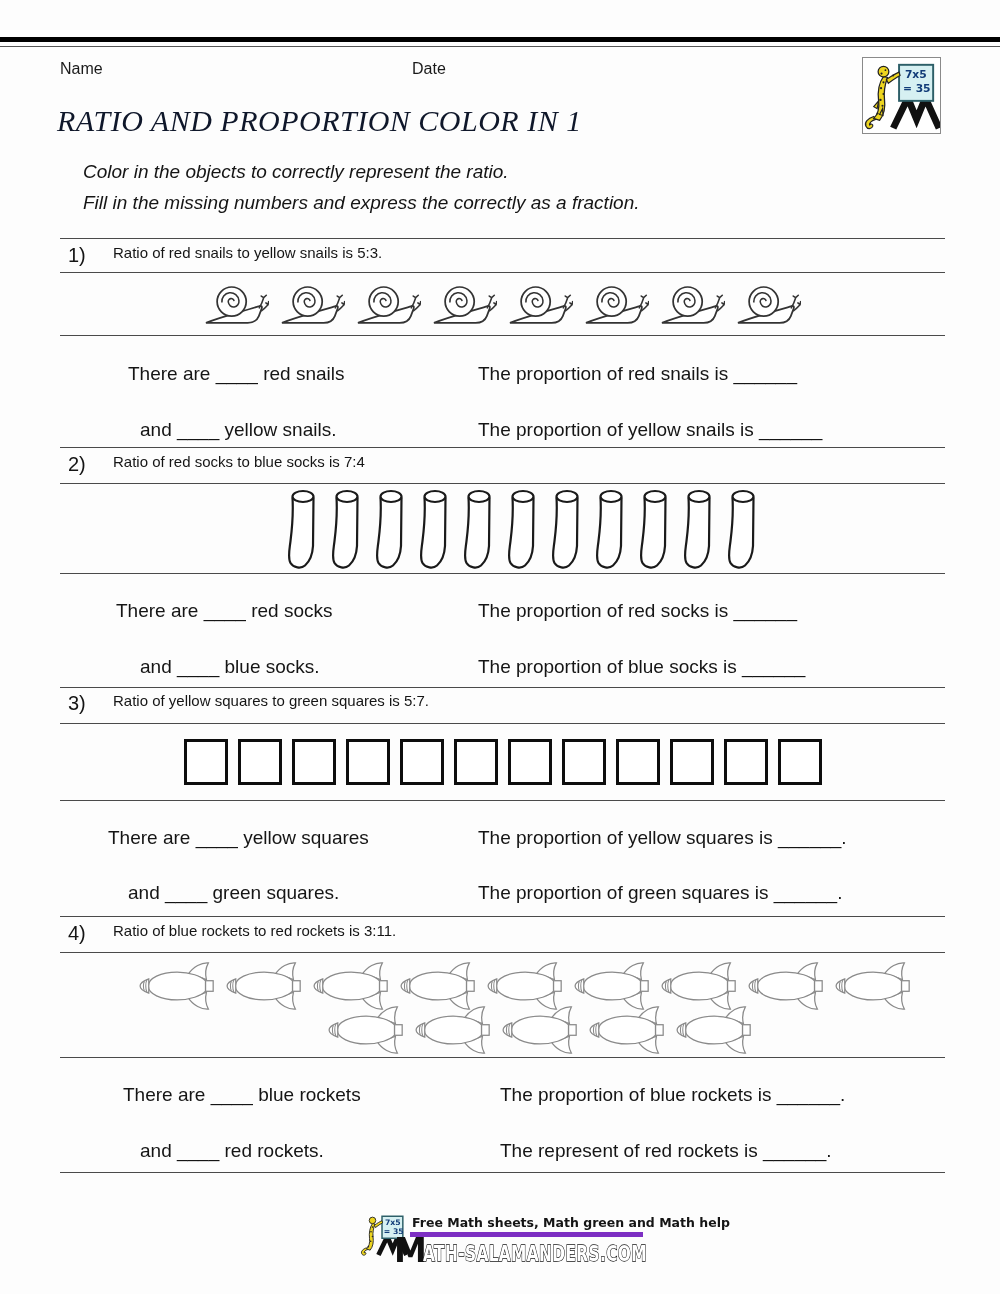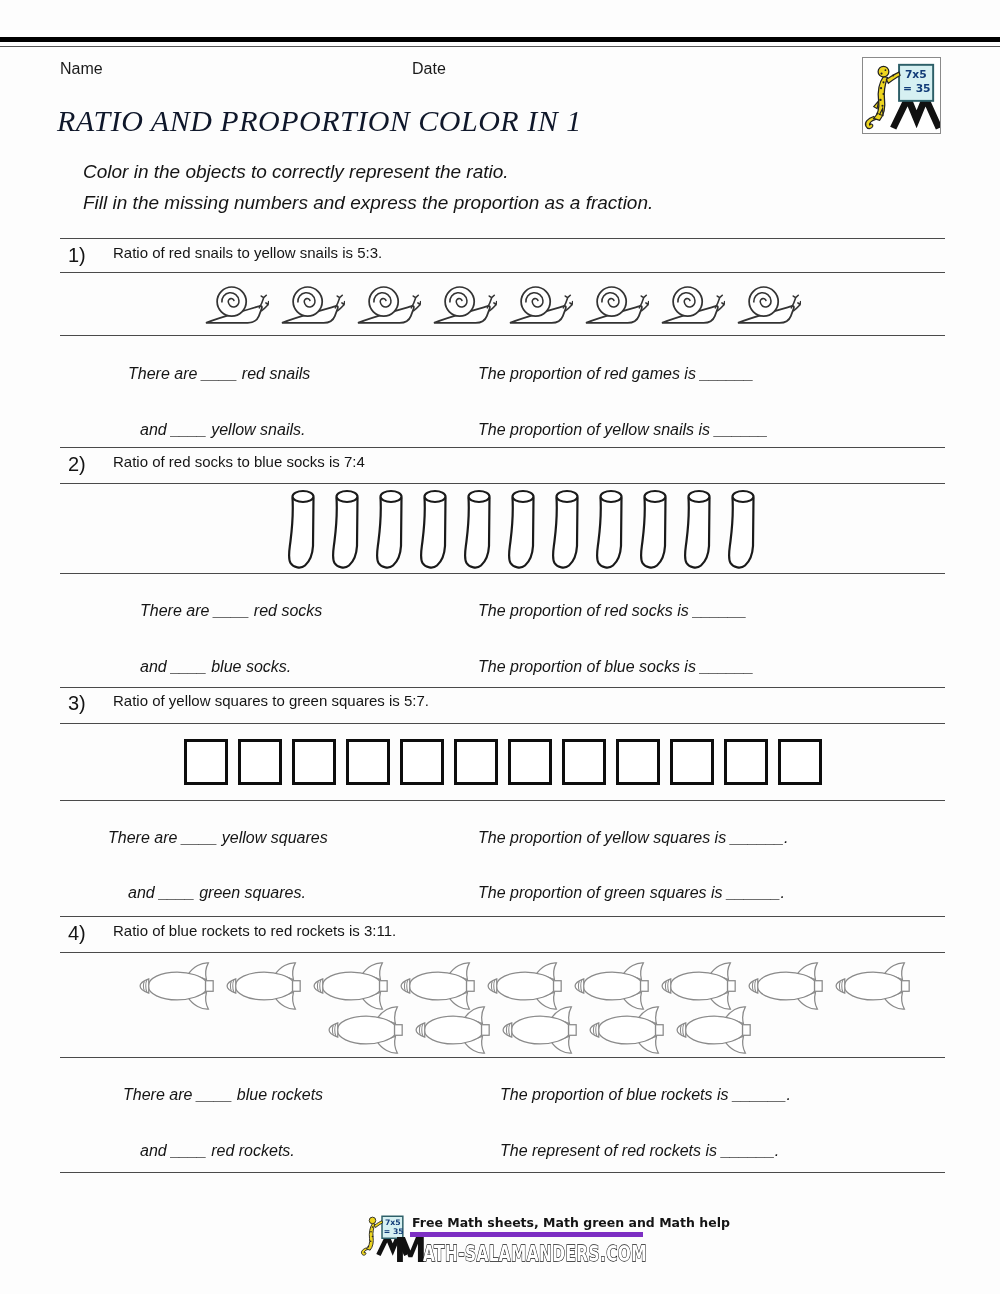--- a/index.html
+++ b/index.html
@@ -13,21 +13,21 @@
   
   .meta-label{position:absolute;top:60px;font-size:16px;color:#1a1a1a;}
   .logo-box{position:absolute;left:862px;top:57px;width:79px;height:77px;border:1px solid #8a8a8a;box-sizing:border-box;background:#fff;}
   .page-title{position:absolute;left:57px;top:104px;font-family:"Liberation Serif",serif;font-size:30px;letter-spacing:.5px;white-space:nowrap;}
   .instr{position:absolute;left:60px;font-style:italic;font-size:19px;line-height:24px;white-space:nowrap;margin-left:23px;}
   
   .rule{position:absolute;left:60px;width:885px;height:0;border-top:1.6px solid #4a4a4a;}
   
   .qnum{position:absolute;left:68px;font-size:20px;white-space:nowrap;}
   .qtext{position:absolute;left:113px;font-size:15px;white-space:nowrap;}
-  .ans{position:absolute;font-size:16px;line-height:24px;white-space:nowrap;font-style:italic;}
+  .ans{position:absolute;font-size:19px;line-height:24px;white-space:nowrap;}
   
   .icon-row{position:absolute;left:60px;width:885px;display:flex;justify-content:center;align-items:flex-end;box-sizing:border-box;}
   .row-snails{top:280px;gap:12px;}
   .row-socks{top:489px;gap:12px;padding-left:40px;}
   .row-squares{top:739px;gap:10px;}
   .row-rockets-1{top:961px;gap:1px;padding-left:50px;}
   .row-rockets-2{top:1005px;gap:1px;padding-left:80px;}
   .square{width:44px;height:46px;border:3px solid #0d0d0d;box-sizing:border-box;background:#fff;}
   svg{display:block;}
   
@@ -69,21 +69,21 @@
           <circle cx="7" cy="68" r="1"></circle>
           <circle cx="31" cy="18" r="1"></circle>
       </g>
     </g>
   </svg>
 </div>
 
 <div class="page-title" style="color: #0f172a; font-style: italic;">RATIO AND PROPORTION COLOR IN 1</div>
 
 <div class="instr" style="top:160px">Color in the objects to correctly represent the ratio.</div>
-<div class="instr" style="top:191px">Fill in the missing numbers and express the proportion as a fraction.</div>
+<div class="instr" style="top:191px">Fill in the missing numbers and express the correctly as a fraction.</div>
 
 <div class="rule" style="top:238px"></div>
 <div class="rule" style="top:272px"></div>
 <div class="rule" style="top:335px"></div>
 <div class="rule" style="top:447px"></div>
 <div class="rule" style="top:483px"></div>
 <div class="rule" style="top:573px"></div>
 <div class="rule" style="top:687px"></div>
 <div class="rule" style="top:723px"></div>
 <div class="rule" style="top:800px"></div>
@@ -138,21 +138,21 @@
     <path d="M56,28 C58,24.5 59.5,21 60.5,17.5 M60.5,17.5 L58,15.8 M60.5,17.5 L63.2,15 M58.5,31 C61,29 63,27 65,24.8 M65,24.8 L62.8,22.9 M65,24.8 L65.6,21.6" fill="none" stroke="#333" stroke-width="1.6" stroke-linecap="round"></path>
   </svg>
     <svg width="64" height="46" viewBox="0 0 66 46">
     <path d="M1,43.5 L44,43.5 C50,43.5 53.5,41.5 55.5,36.5 L58.5,28.5 C59.2,26.5 58,25.5 56,26.2 C38,32 19,36.5 1,43.5 Z" fill="#fff" stroke="#333" stroke-width="1.8"></path>
     <circle cx="27.5" cy="21.5" r="15" fill="#fff" stroke="#333" stroke-width="1.8"></circle>
     <path d="M30,21 a3,3 0 1,0 -6,1 a5.5,5.8 0 1,0 11,-1.5 a8.8,9 0 1,0 -17.6,2" fill="none" stroke="#333" stroke-width="1.6"></path>
     <path d="M56,28 C58,24.5 59.5,21 60.5,17.5 M60.5,17.5 L58,15.8 M60.5,17.5 L63.2,15 M58.5,31 C61,29 63,27 65,24.8 M65,24.8 L62.8,22.9 M65,24.8 L65.6,21.6" fill="none" stroke="#333" stroke-width="1.6" stroke-linecap="round"></path>
   </svg>
   </div>
 <div class="ans" style="top:362px;left:128px">There are ____ red snails</div>
-<div class="ans" style="top:362px;left:478px">The proportion of red games is ______</div>
+<div class="ans" style="top:362px;left:478px">The proportion of red snails is ______</div>
 <div class="ans" style="top:418px;left:140px">and ____ yellow snails.</div>
 <div class="ans" style="top:418px;left:478px">The proportion of yellow snails is ______</div>
 
 <div class="qnum" style="top:453px">2)</div>
 <div class="qtext" style="top:453px">Ratio of red socks to blue socks is 7:4</div>
 <div class="icon-row row-socks" id="row-socks">
     <svg width="32" height="82" viewBox="0 0 32 82">
     <path d="M5.5,8.5 C6.5,26 5,40 3.5,52 C2.5,61 0.5,69 3.5,74 C6.5,79 14,80 18,76.5 C22.5,72.5 25.5,66 26,57 L26.5,8.5" fill="#fff" stroke="#1a1a1a" stroke-width="2.2"></path>
     <ellipse cx="16" cy="7.5" rx="10.5" ry="5.5" fill="#fff" stroke="#1a1a1a" stroke-width="2.2"></ellipse>
   </svg>
@@ -190,21 +190,21 @@
   </svg>
     <svg width="32" height="82" viewBox="0 0 32 82">
     <path d="M5.5,8.5 C6.5,26 5,40 3.5,52 C2.5,61 0.5,69 3.5,74 C6.5,79 14,80 18,76.5 C22.5,72.5 25.5,66 26,57 L26.5,8.5" fill="#fff" stroke="#1a1a1a" stroke-width="2.2"></path>
     <ellipse cx="16" cy="7.5" rx="10.5" ry="5.5" fill="#fff" stroke="#1a1a1a" stroke-width="2.2"></ellipse>
   </svg>
     <svg width="32" height="82" viewBox="0 0 32 82">
     <path d="M5.5,8.5 C6.5,26 5,40 3.5,52 C2.5,61 0.5,69 3.5,74 C6.5,79 14,80 18,76.5 C22.5,72.5 25.5,66 26,57 L26.5,8.5" fill="#fff" stroke="#1a1a1a" stroke-width="2.2"></path>
     <ellipse cx="16" cy="7.5" rx="10.5" ry="5.5" fill="#fff" stroke="#1a1a1a" stroke-width="2.2"></ellipse>
   </svg>
   </div>
-<div class="ans" style="top:599px;left:140px">There are ____ red socks</div>
+<div class="ans" style="top:599px;left:116px">There are ____ red socks</div>
 <div class="ans" style="top:599px;left:478px">The proportion of red socks is ______</div>
 <div class="ans" style="top:655px;left:140px">and ____ blue socks.</div>
 <div class="ans" style="top:655px;left:478px">The proportion of blue socks is ______</div>
 
 <div class="qnum" style="top:692px">3)</div>
 <div class="qtext" style="top:692px">Ratio of yellow squares to green squares is 5:7.</div>
 <div class="icon-row row-squares" id="row-squares">
     <div class="square"></div>
     <div class="square"></div>
     <div class="square"></div>

